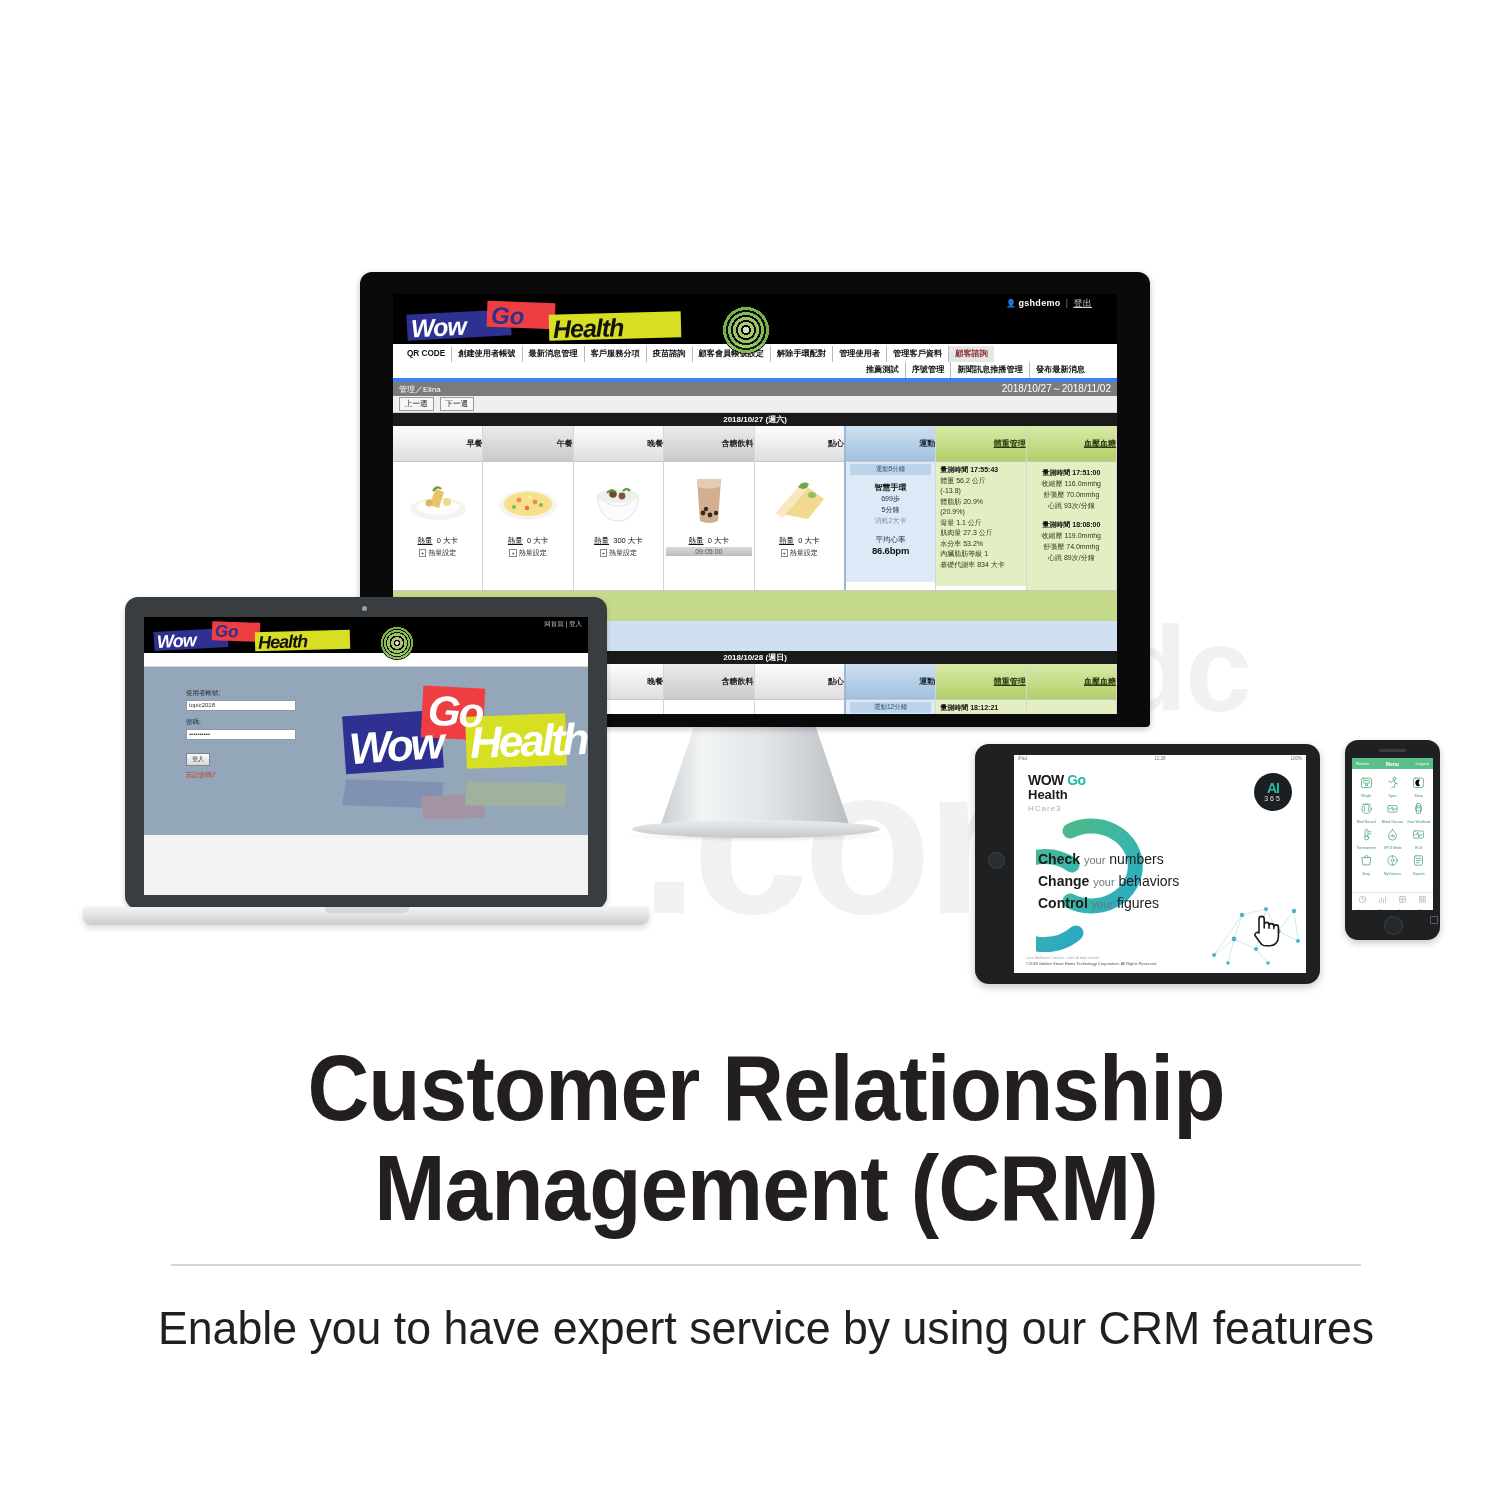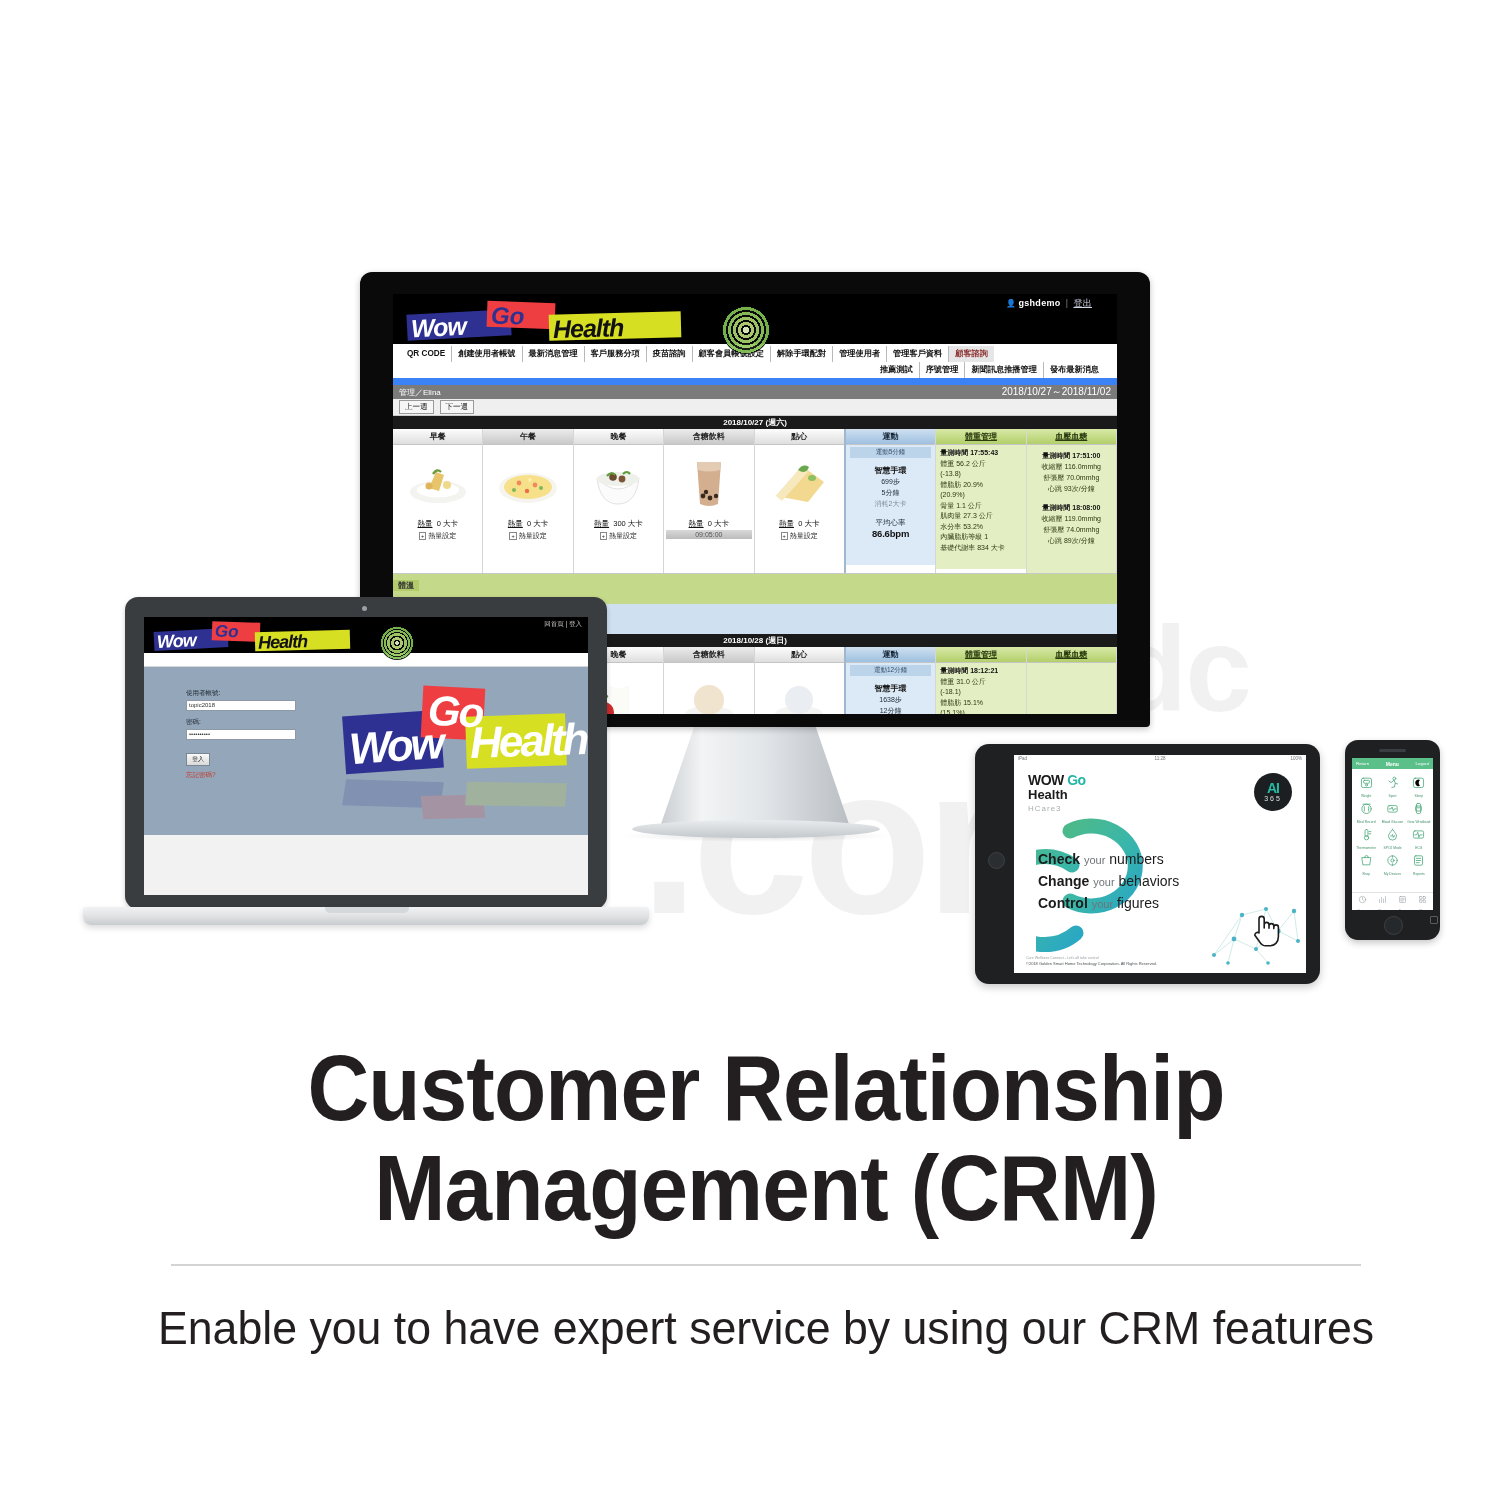--- a/index.html
+++ b/index.html
@@ -36,40 +36,40 @@
   .lg-he{left:146px;top:10px;font-size:25px;color:#111;transform:rotate(-1.5deg);letter-spacing:-1px;}
   .target{position:absolute;left:315px;top:2px;width:48px;height:48px;border-radius:50%;
     background:
       radial-gradient(circle at 50% 50%,
       #e8f5c8 0 3px,#0a0a0a 3px 5px,#bcd97a 5px 8px,#0a0a0a 8px 10px,
       #a9d36b 10px 13px,#0a0a0a 13px 15px,#93c95c 15px 18px,#0a0a0a 18px 20px,
       #7fbf4e 20px 23px,#0a0a0a 23px 24px);
     opacity:.92;}
 
   
-  .nav{background:#fff;border-bottom:7px solid #3b82f6;padding:2px 2px 0 0;}
+  .nav{background:#fff;border-bottom:4px solid #3b82f6;padding:2px 16px 0 0;}
   .nav-row{display:flex;justify-content:flex-start;padding:0 8px;}
   .nav-row.r2{justify-content:flex-end;padding-right:10px;}
   .nav-item{font-size:8.2px;color:#111;padding:2px 6px;border-right:1px solid #b9b9b9;white-space:nowrap;font-weight:bold;line-height:12px;}
   .nav-item:last-child{border-right:none;}
   .nav-item.active{background:#e6e6e6;color:#8b2f2f;}
 
   .crumb{height:14px;background:#7b7b7b;color:#fff;font-size:8px;display:flex;align-items:center;
     justify-content:space-between;padding:0 6px;}
   .crumb .range{color:#fff;font-size:10px;}
 
   .pager{height:16px;background:#efefef;border-bottom:1px solid #ccc;display:flex;align-items:center;gap:6px;padding:0 6px;}
   .pgbtn{border:1px solid #9a9a9a;background:#f6f6f6;font-size:7.5px;padding:1px 5px;color:#222;}
 
   .daybar{height:13px;background:#1a1a1a;color:#fff;font-size:8px;text-align:center;line-height:13px;font-weight:bold;}
 
   .grid{display:flex;background:#fff;border-bottom:1px solid #c8c8c8;}
   .col{flex:1 1 0;border-right:1px solid #d6d6d6;min-width:0;}
   .col.lastm{border-right:2px solid #9fb7cf;}
-  .colhead{font-size:8px;text-align:center;padding:2px 0;font-weight:bold;color:#222;
+  .colhead{font-size:8px;text-align:right;padding:12px 0;font-weight:bold;color:#222;
     background:linear-gradient(#fdfdfd,#dedede);border-bottom:1px solid #c5c5c5;}
   .col.alt .colhead{background:linear-gradient(#ececec,#c9c9c9);}
   .col.act .colhead{background:linear-gradient(#cfe0f0,#9ec0e0);color:#123;}
   .col.bio .colhead{background:linear-gradient(#d8e9a8,#b3cf6a);color:#2b3b10;text-decoration:underline;}
   .col.bp  .colhead{background:linear-gradient(#d8e9a8,#b3cf6a);color:#2b3b10;text-decoration:underline;}
 
   .food{height:72px;display:flex;align-items:center;justify-content:center;background:#fff;}
   .plate{position:relative;width:62px;height:58px;}
   .cal{font-size:7.5px;text-align:center;color:#111;padding:2px 0 1px;}
   .cal u{text-decoration:underline;}

